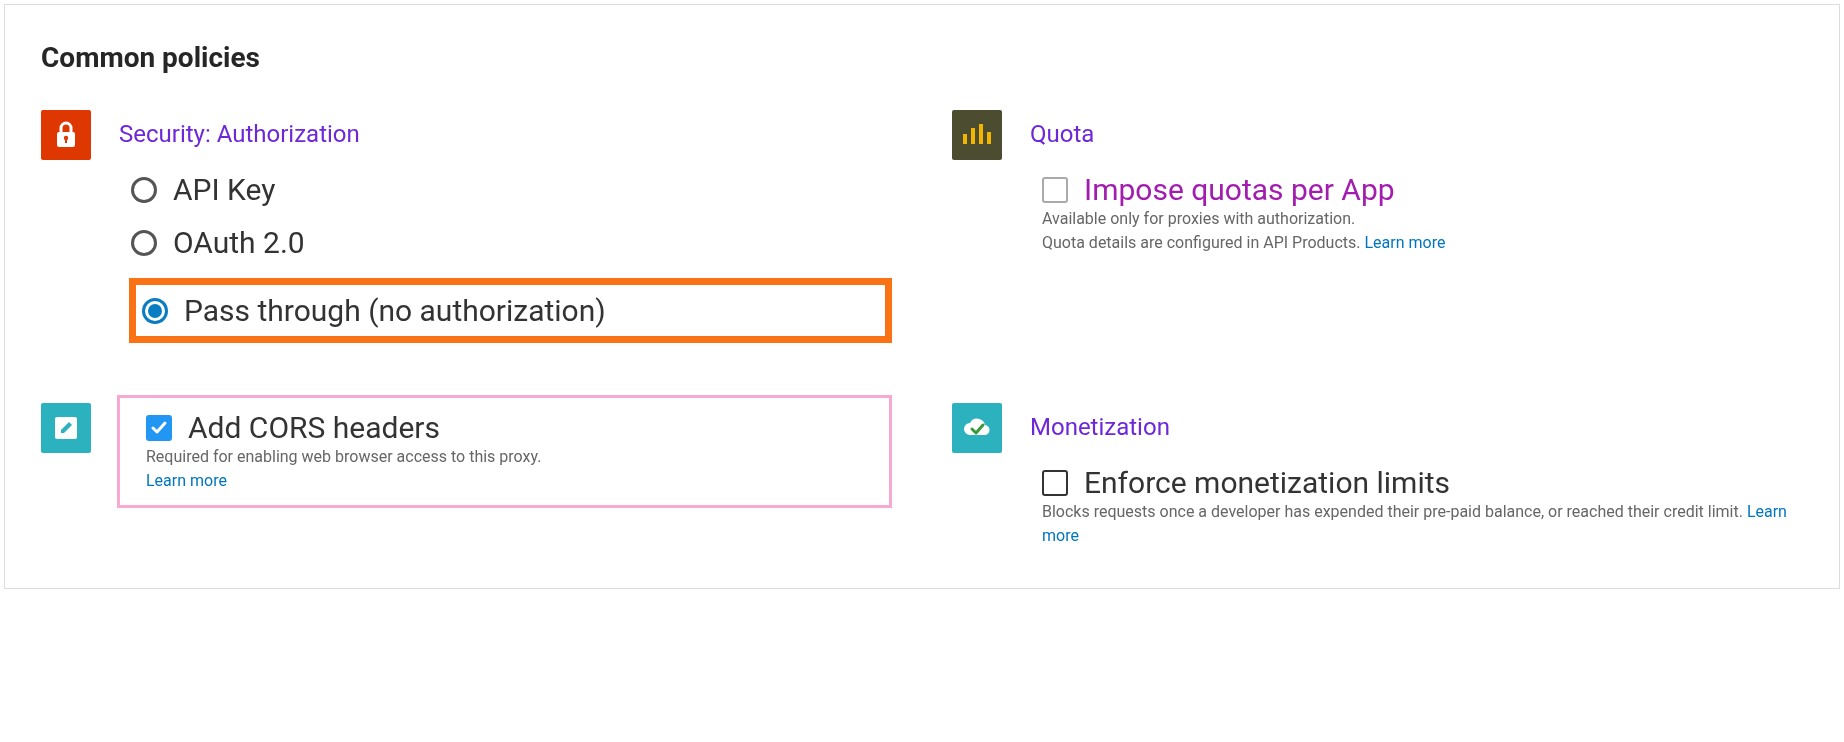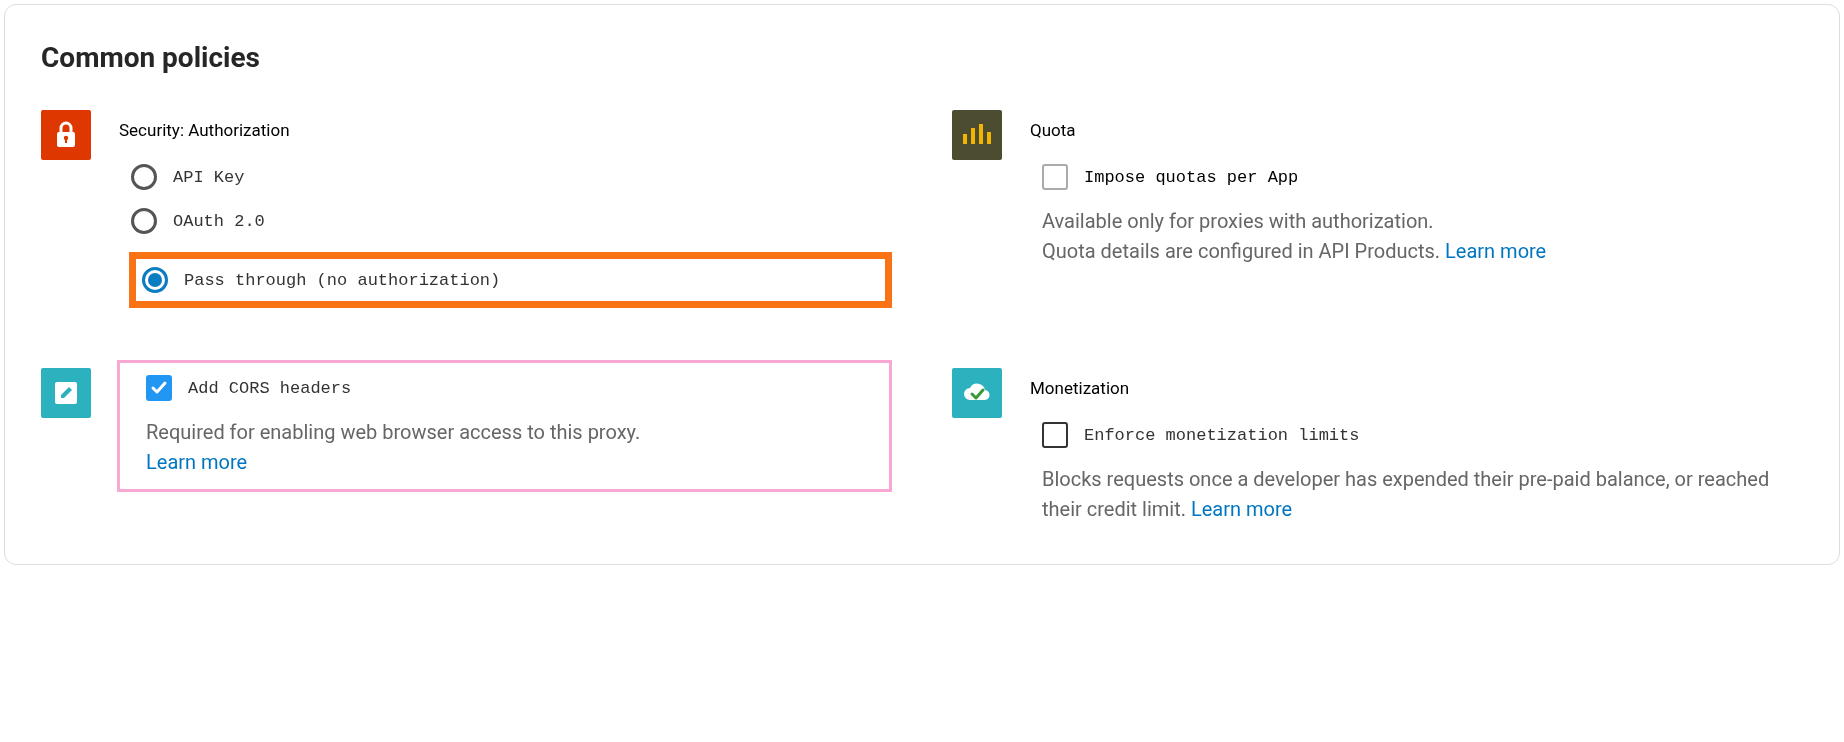--- a/index.html
+++ b/index.html
@@ -4,21 +4,21 @@
   <style>
     * { box-sizing: border-box; margin: 0; padding: 0; }
     body {
       font-family: -apple-system, BlinkMacSystemFont, "Segoe UI", Roboto, "Helvetica Neue", Arial, sans-serif;
       background: #fff;
       color: #333;
       padding: 0;
     }
     .container {
       border: 1px solid #ddd;
-      border-radius: 12px;
+      border-radius: 0;
       padding: 36px 36px 40px 36px;
       margin: 4px;
     }
     .page-title {
       font-size: 28px;
       font-weight: 700;
       color: #262626;
       margin-bottom: 36px;
     }
     .grid {
@@ -39,39 +39,38 @@
       align-items: center;
       justify-content: center;
       flex-shrink: 0;
       border-radius: 2px;
     }
     .icon-red { background: #de3700; }
     .icon-dark { background: #4c4c31; }
     .icon-teal { background: #2cb2bf; }
     .section-body { flex: 1; }
     .section-title {
-      font-size: 17px;
+      font-size: 24px;
       font-weight: 400;
-      color: #000000;
+      color: #6d28d9;
       margin-top: 10px;
       margin-bottom: 24px;
     }
     .options { display: flex; flex-direction: column; gap: 18px; padding-left: 12px; }
     .option-row {
       display: flex;
       align-items: center;
       gap: 16px;
     }
     .option-label {
-      font-size: 17px;
+      font-size: 30px;
       color: #333;
-      font-family: Liberation Mono, monospace;
     }
     .option-label.disabled {
-      color: #000000;
+      color: #a21caf;
     }
     
     .radio {
       width: 26px;
       height: 26px;
       border: 3px solid #555;
       border-radius: 50%;
       display: flex;
       align-items: center;
       justify-content: center;
@@ -101,23 +100,22 @@
     .checkbox.disabled {
       border-color: #aaa;
     }
     .checkbox.checked {
       background: #2196f3;
       border-color: #2196f3;
     }
     .checkbox.checked svg { display: block; }
     .checkbox svg { display: none; }
     .helper-text {
-      font-size: 20px;
+      font-size: 16px;
       color: #666;
-      margin-top: 16px;
       line-height: 1.5;
       padding-left: 12px;
     }
     .helper-text.inset { padding-left: 12px; }
     .learn-more {
       color: #0076c0;
       cursor: pointer;
     }
     
     .highlight-box {

